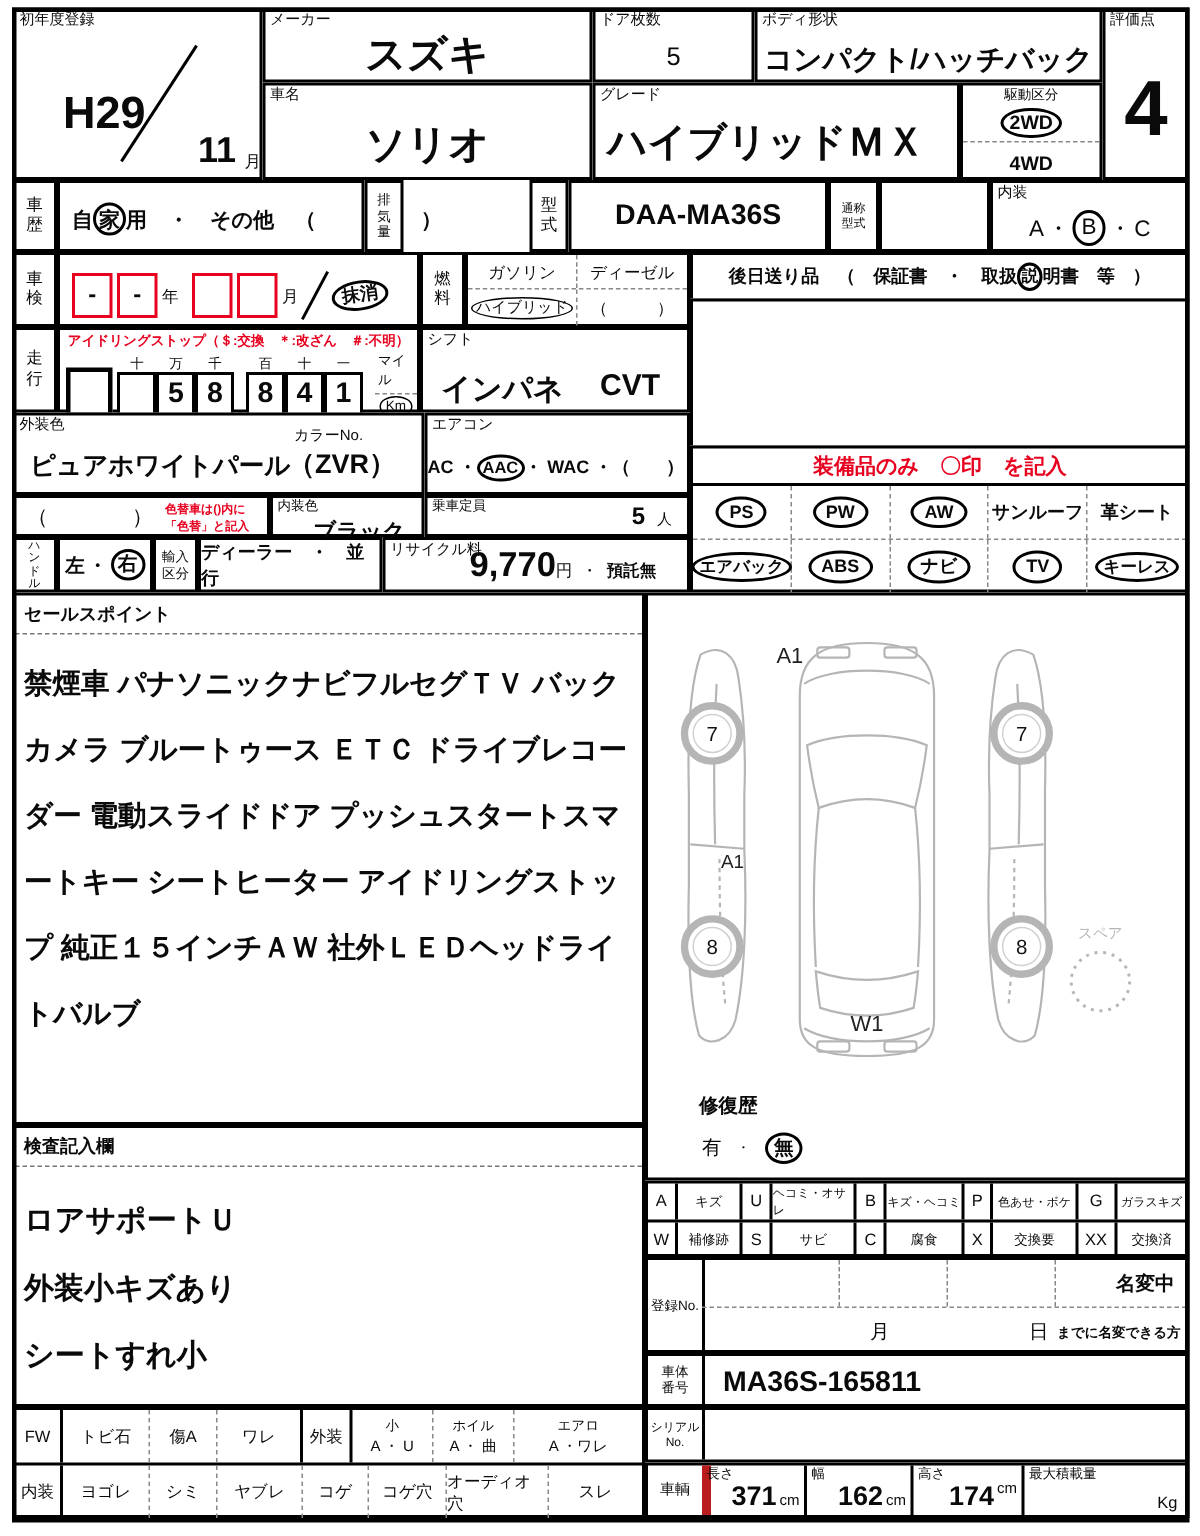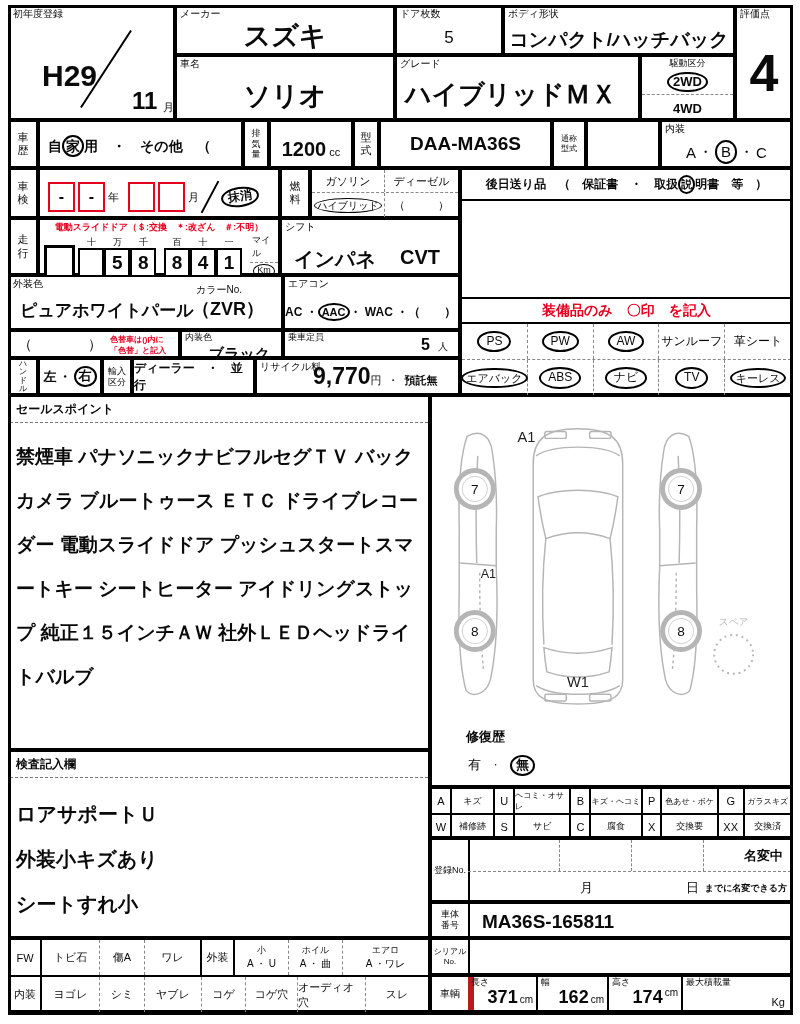--- a/index.html
+++ b/index.html
@@ -15,21 +15,21 @@
   .circ{display:inline-block;border:2px solid #000;border-radius:50%;padding:0 5px;line-height:1.3}
   .abs{position:absolute}
   .dashR{border-right:1px dashed #888;box-sizing:border-box}
   .solidR{border-right:2px solid #000;box-sizing:border-box}
   .mcol{display:flex;flex-direction:column;align-items:center}
   .mhead{font-size:9px;height:11px;line-height:11px}
   .mbox{border:2px solid #000;width:26px;height:30px;display:flex;align-items:center;
         justify-content:center;font-size:19px;font-weight:bold;box-sizing:border-box;background:#fff}
   .rbox{border:2px solid #e8001f;width:27px;height:30px;display:flex;align-items:center;
         justify-content:center;font-size:16px;font-weight:bold;box-sizing:border-box}
-  .eq{font-size:12px;font-weight:normal;padding:1px 7px;white-space:nowrap}
+  .eq{font-size:12px;font-weight:bold;padding:1px 7px;white-space:nowrap}
   .legcell{display:flex;align-items:center;justify-content:center;border-right:2px solid #000;
            box-sizing:border-box;height:100%}
   .dimnum{font-size:18px;font-weight:bold}
   .dimunit{font-size:10px;margin-left:2px}
 </style>
 </head>
 <body>
 
 <div class="page">
 
@@ -77,26 +77,20 @@
   <div class="cell vlabel" style="left:8px;top:120px;width:30px;height:48px">車
 歴</div>
   <div class="cell" style="left:38px;top:120px;width:205px;height:48px">
     <div class="b" style="margin:13px 0 0 8px;font-size:14px;white-space:nowrap">
       <span>自</span><span class="circ" style="padding:0 2px">家</span><span>用　・　その他　（　　　　　）</span>
     </div>
   </div>
   <div class="cell vlabel" style="left:243px;top:120px;width:26px;height:48px;font-size:9px">排
 気
 量</div>
-  <div class="cell" style="left:269px;top:120px;width:84px;height:48px">
-    <div class="cen" style="height:100%;align-items:baseline;padding-top:16px">
-      <span class="b" style="font-size:20px">1200</span>
-      <span style="font-size:11px;margin-left:3px">cc</span>
-    </div>
-  </div>
   <div class="cell vlabel" style="left:353px;top:120px;width:26px;height:48px">型
 式</div>
   <div class="cell" style="left:379px;top:120px;width:173px;height:48px">
     <div class="cen b" style="height:100%;font-size:19px">DAA-MA36S</div>
   </div>
   <div class="cell vlabel" style="left:552px;top:120px;width:34px;height:48px;font-size:8px">通称
 型式</div>
   <div class="cell" style="left:586px;top:120px;width:74px;height:48px"></div>
   <div class="cell" style="left:660px;top:120px;width:133px;height:48px">
     <span class="lbl">内装</span>
@@ -142,21 +136,21 @@
       <span>後日送り品　（　保証書　・　取扱</span>
         <span class="circ" style="padding:0 1px;font-size:11px">説</span>
         <span>明書　等　）</span>
     </div>
   </div>
   <div class="cell" style="left:460px;top:199px;width:333px;height:100px"></div>
 
   <div class="cell vlabel" style="left:8px;top:218px;width:30px;height:57px">走
 行</div>
   <div class="cell" style="left:38px;top:218px;width:242px;height:57px">
-    <div class="red b" style="font-size:9px;text-align:center;margin-top:1px">電動スライドドア（＄:交換　＊:改ざん　＃:不明）</div>
+    <div class="red b" style="font-size:9px;text-align:center;margin-top:1px">アイドリングストップ（＄:交換　＊:改ざん　＃:不明）</div>
     <div style="display:flex;align-items:flex-end;margin-left:4px;margin-top:0">
       <span class="mbox" style="width:34px;height:33px;border-width:3px"></span>
       <span style="width:4px"></span>
       <span class="mcol">
           <span class="mhead">十</span>
           <span class="mbox"></span>
         </span>
       <span class="mcol">
           <span class="mhead">万</span>
           <span class="mbox">5</span>

